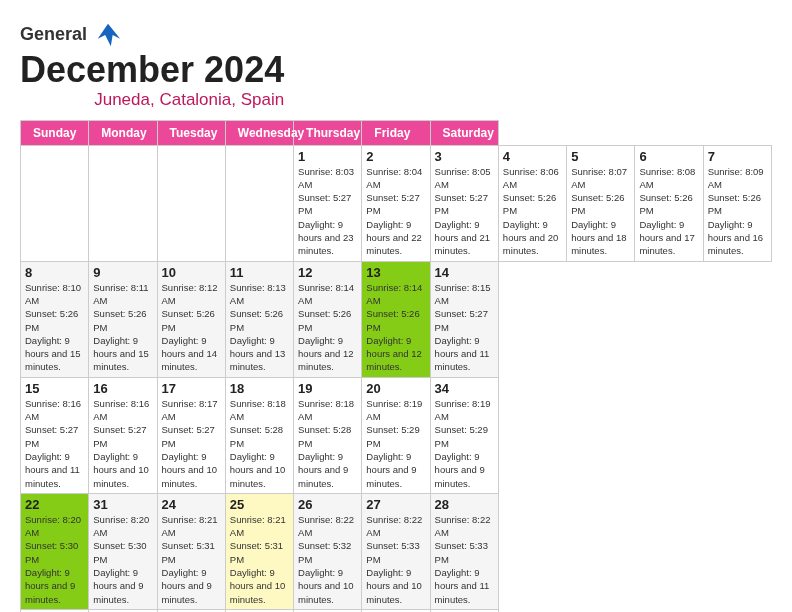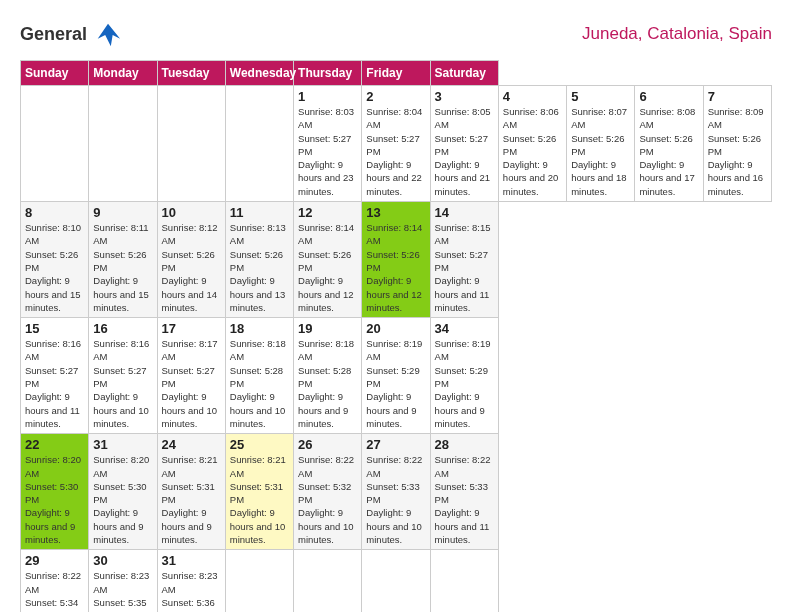--- a/index.html
+++ b/index.html
@@ -10,22 +10,23 @@
       height: 612px;
       overflow: hidden;
     }
     .container {
       width: 792px;
       padding: 18px 20px 10px 20px;
     }
     .header-row {
       display: flex;
       justify-content: space-between;
-      align-items: center;
+      align-items: flex-start;
       margin-bottom: 10px;
+      flex-direction: column;
     }
     .logo {
       display: flex;
       align-items: center;
       margin-top: 4px;
     }
     .logo-text-general {
       font-size: 18px;
       font-weight: bold;
       color: #333;
@@ -54,25 +55,25 @@
     .subtitle {
       font-size: 17px;
       color: #be185d;
     }
     table {
       width: 100%;
       border-collapse: collapse;
       table-layout: fixed;
     }
     th {
-      background-color: #be185d;
+      background-color: #ec4899;
       color: #fff;
       font-size: 12px;
       font-weight: bold;
-      padding: 5px 4px;
+      padding: 5px 12px;
       text-align: left;
       border: 1px solid #ccc;
     }
     td {
       vertical-align: top;
       border: 1px solid #ccc;
       padding: 3px 4px;
       height: 82px;
       background: #fff;
     }
@@ -104,20 +105,21 @@
       <div>
         <div>
           <span class="logo-text-general">General</span>
           <svg class="logo-icon" viewBox="0 0 30 30" style="display:inline-block;vertical-align:middle;">
             <polygon points="15,2 28,18 20,14 18,26 12,14 4,18" fill="#1565c0"></polygon>
           </svg>
         </div>
       </div>
     </div>
     <div class="title-block">
+      <div class="month-title">December 2024</div>
       <div class="subtitle">Juneda, Catalonia, Spain</div>
     </div>
   </div>
 
   <table>
     <thead>
       <tr>
       <th>Sunday</th>
           <th>Monday</th>
           <th>Tuesday</th>

